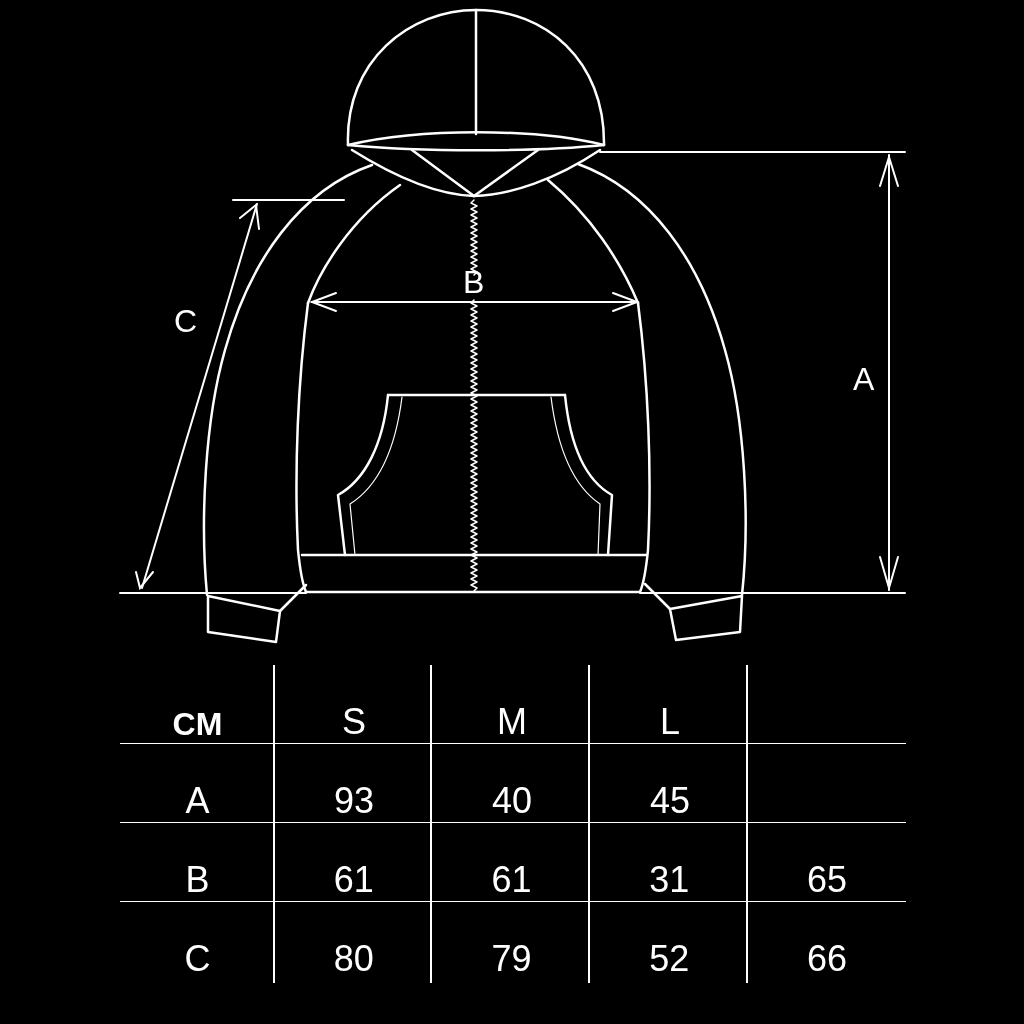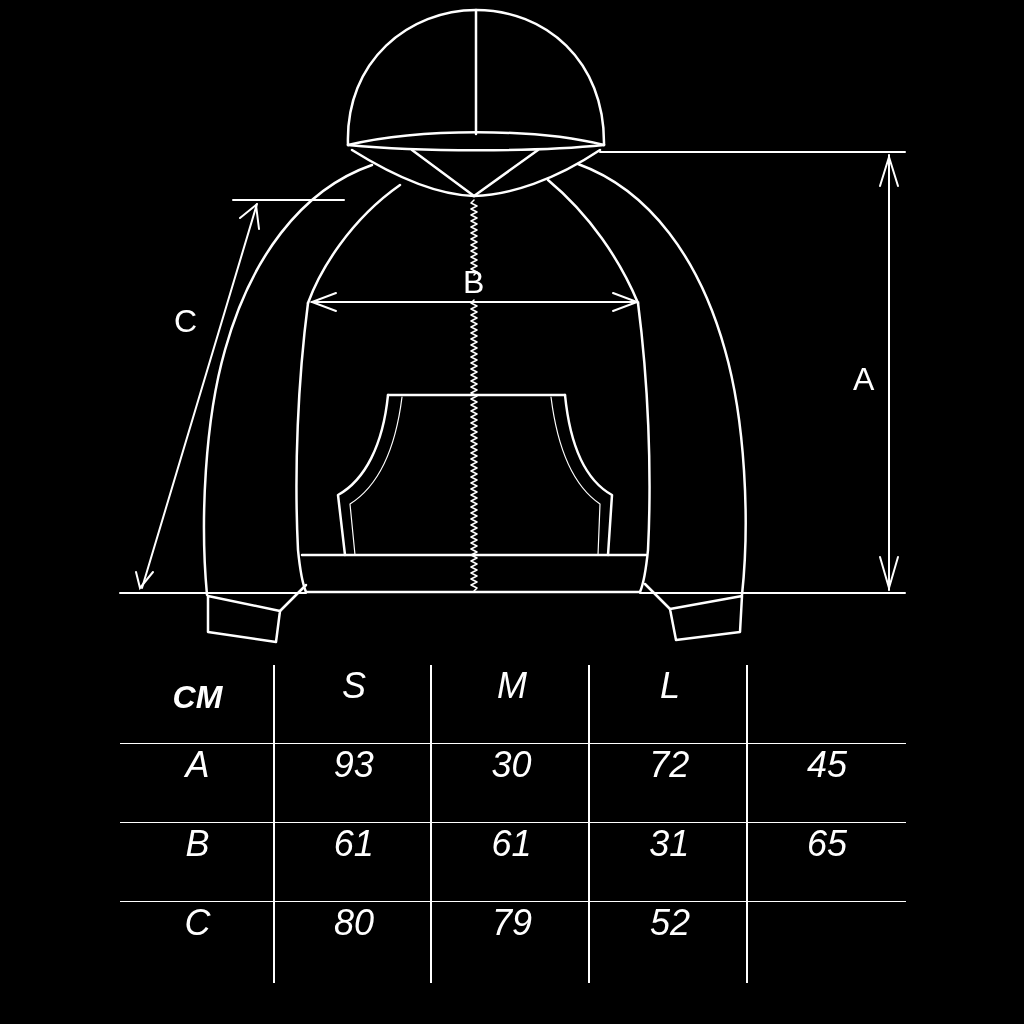--- a/index.html
+++ b/index.html
@@ -1,20 +1,20 @@
 <!DOCTYPE html>
 <html><head>
   <meta charset="utf-8">
   <style>
     html, body { margin: 0; padding: 0; background: #000; }
     body { width: 1024px; height: 1024px; position: relative; overflow: hidden; font-family: "Liberation Sans", "DejaVu Sans", sans-serif; color: #fff; }
     #diagram { position: absolute; left: 0; top: 0; width: 1024px; height: 660px; }
     .lbl { position: absolute; font-size: 34px; color: #fff; line-height: 1; }
     #size-table { position: absolute; left: 120px; top: 665px; width: 786px; }
-    .row { display: flex; height: 78px; align-items: flex-start; position: relative; font-style: italic; }
+    .row { display: flex; height: 78px; align-items: flex-end; position: relative; }
     .row.header { height: 78px; }
     .row + .row { border-top: 1.5px solid #fff; }
     .cell { font-size: 36px; text-align: center; color: #fff; }
     .cell.rowhead { width: 155px; }
     .cell.col { width: 158px; }
     .cell.cm { font-weight: bold; font-size: 32px; padding-top: 14px; }
     .vline { position: absolute; top: 665px; width: 1.5px; height: 318px; background: #fff; }
   </style>
 </head>
 <body>
@@ -109,30 +109,30 @@
 <div id="size-table">
   <div class="row header">
     <div class="cell rowhead cm">CM</div>
     <div class="cell col">S</div>
     <div class="cell col">M</div>
     <div class="cell col">L</div>
   </div>
   <div class="row">
     <div class="cell rowhead">A</div>
     <div class="cell col">93</div>
-    <div class="cell col">30</div>
-    <div class="cell col">72</div>
+    <div class="cell col">40</div>
     <div class="cell col">45</div>
   </div>
   <div class="row">
     <div class="cell rowhead">B</div>
     <div class="cell col">61</div>
     <div class="cell col">61</div>
     <div class="cell col">31</div>
     <div class="cell col">65</div>
   </div>
   <div class="row">
     <div class="cell rowhead">C</div>
     <div class="cell col">80</div>
     <div class="cell col">79</div>
     <div class="cell col">52</div>
+    <div class="cell col">66</div>
   </div>
 </div>
 
 </body></html>

